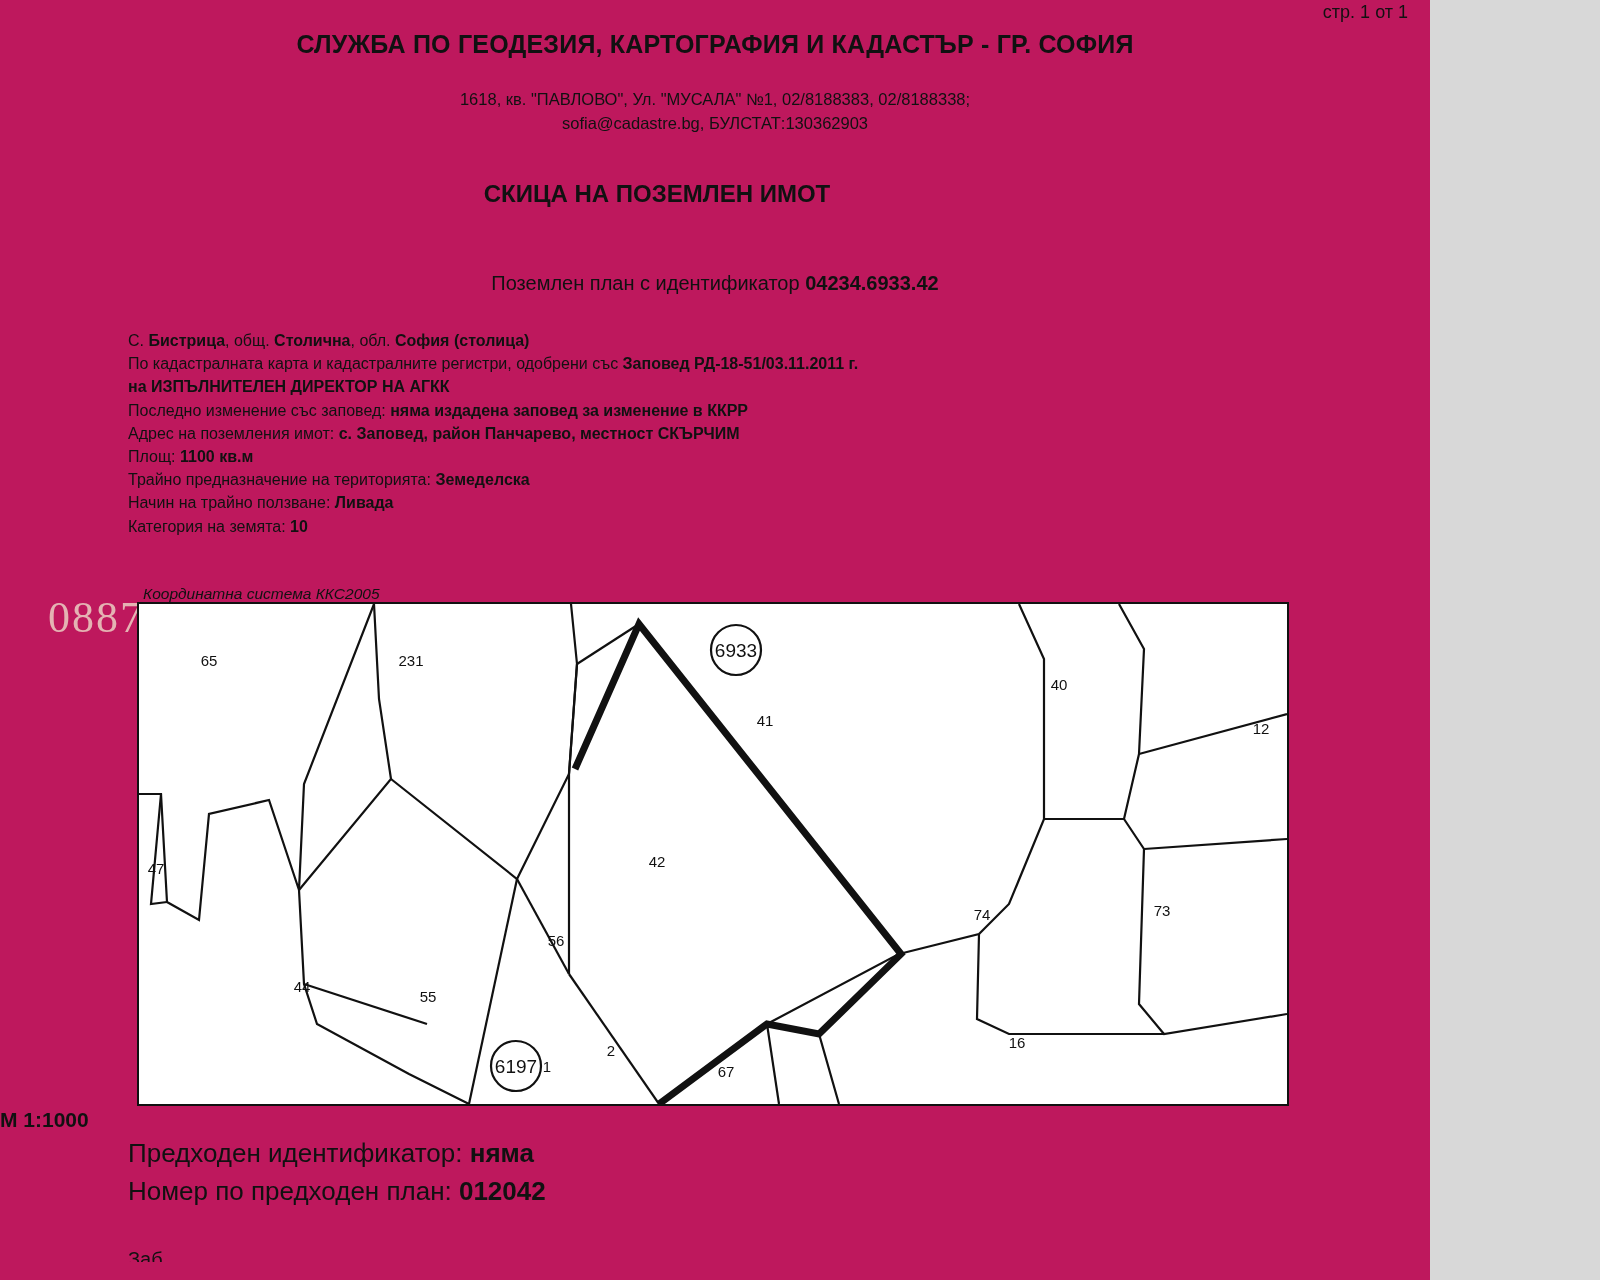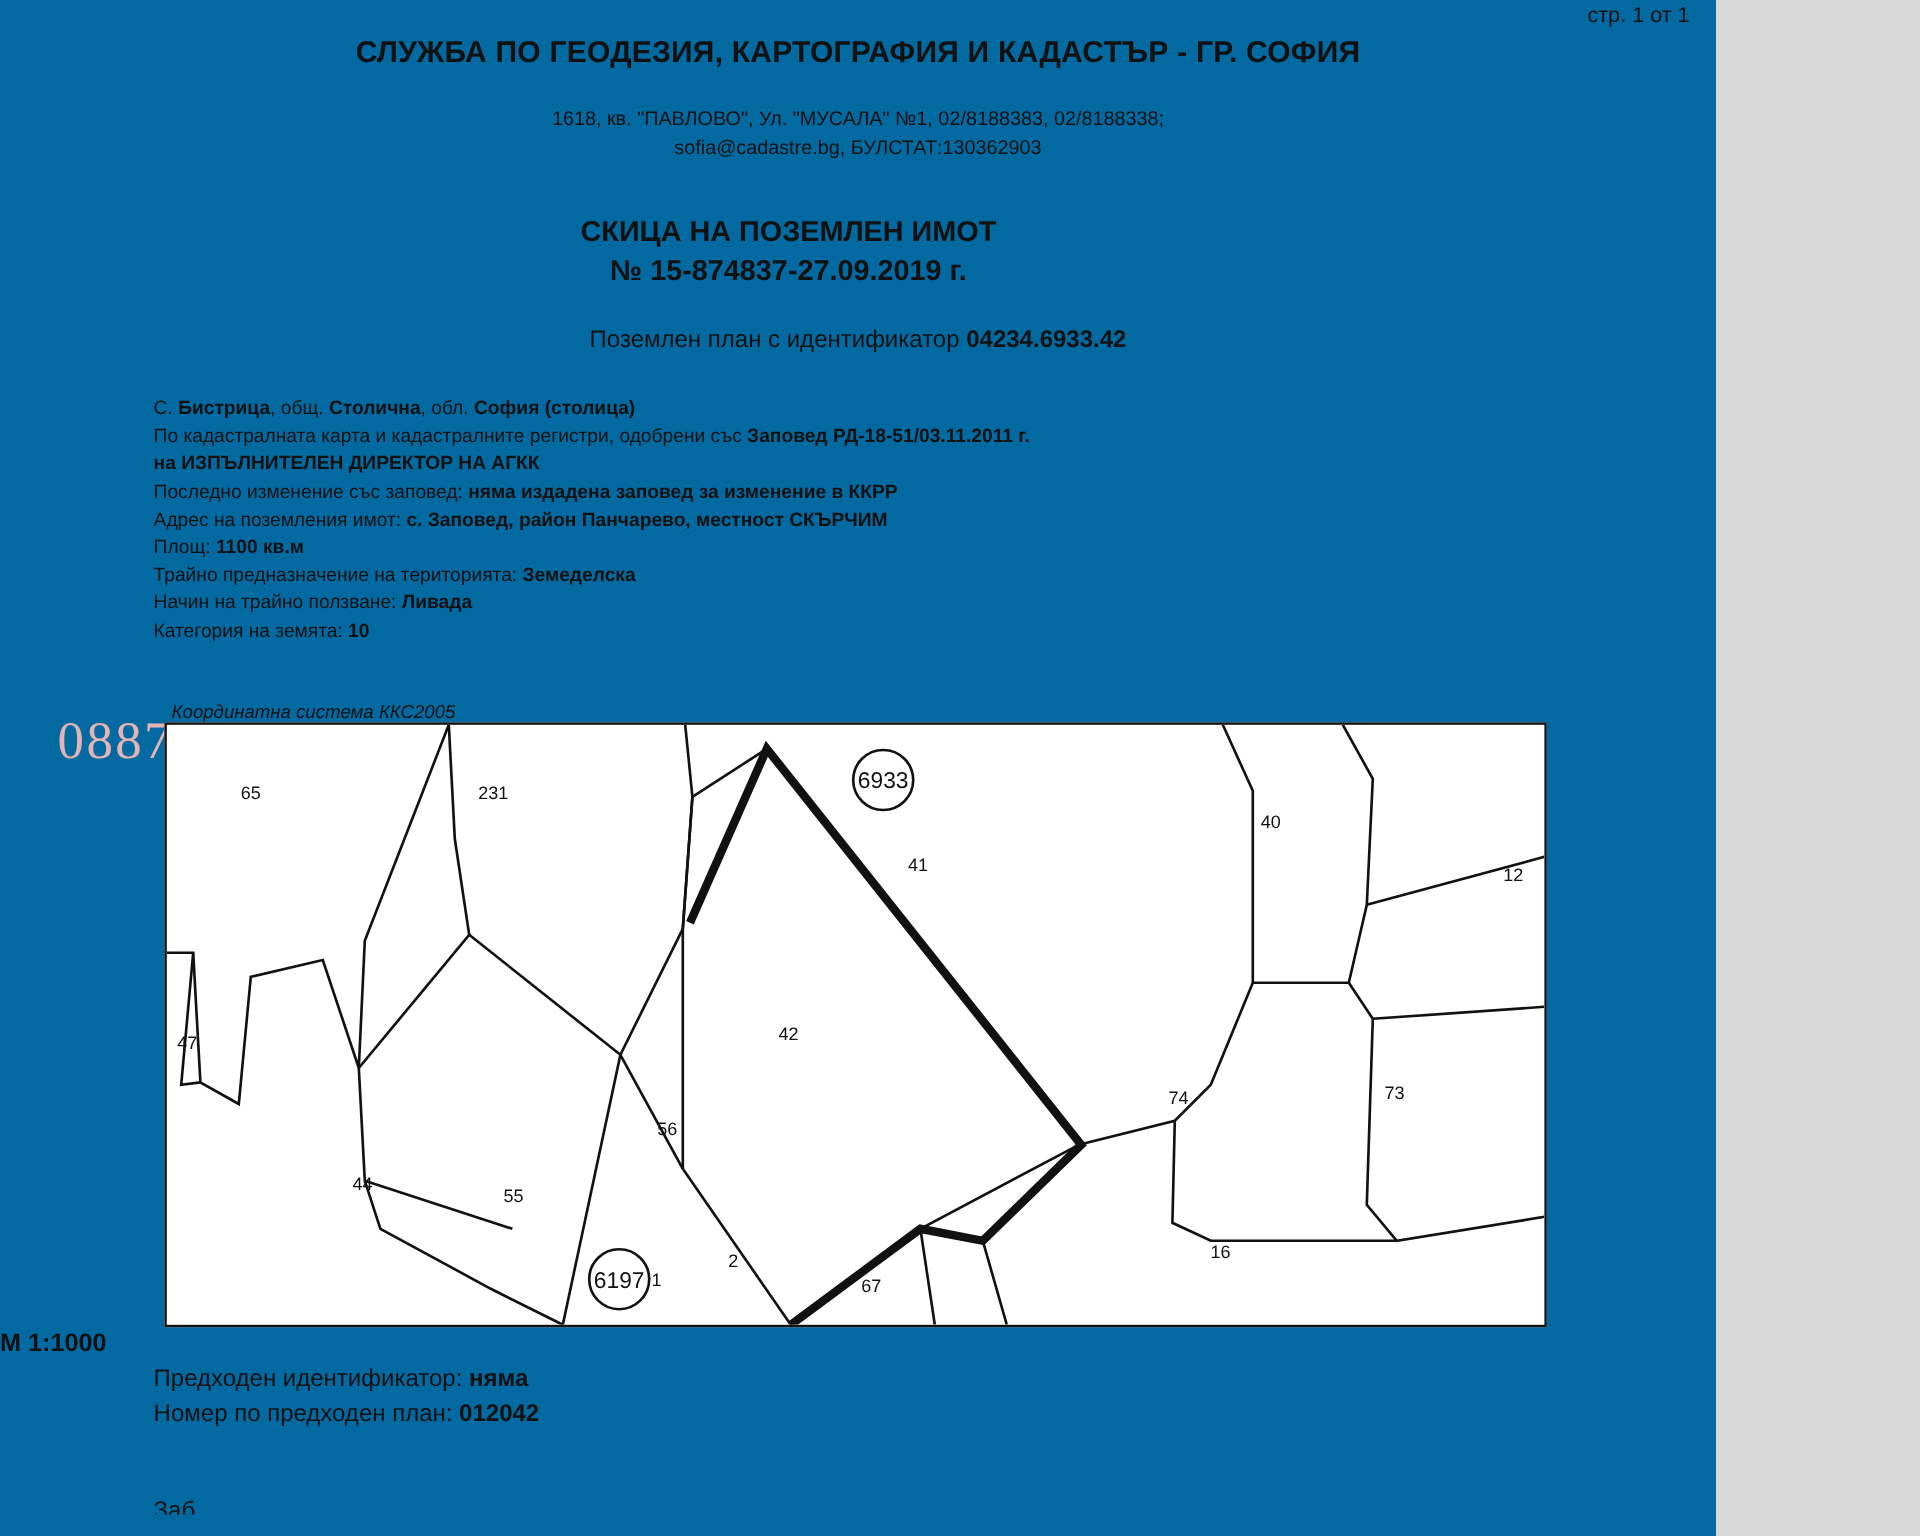--- a/index.html
+++ b/index.html
@@ -12,21 +12,21 @@
     height: 1280px;
     overflow: hidden;
     font-family: "Liberation Sans", sans-serif;
   }
   .page {
     position: absolute;
     left: 0;
     top: 0;
     width: 1430px;
     height: 1280px;
-    background: #0369a1;
+    background: #be185d;
   }
   .page-number {
     position: absolute;
     right: 22px;
     top: 2px;
     font-size: 18px;
     color: #111;
   }
   .office-title {
     position: absolute;
@@ -123,21 +123,21 @@
     width: 1558px;
     font-size: 21px;
     font-weight: bold;
     color: #111;
   }
   .footer {
     position: absolute;
     left: 128px;
     top: 1135px;
     width: 1290px;
-    font-size: 20px;
+    font-size: 26px;
     color: #111;
     line-height: 1.45;
   }
   .footer b { font-weight: bold; }
   .footer-cut {
     position: absolute;
     left: 128px;
     top: 1248px;
     font-size: 20px;
     color: #111;
@@ -164,21 +164,20 @@
 
   <div class="office-title">СЛУЖБА ПО ГЕОДЕЗИЯ, КАРТОГРАФИЯ И КАДАСТЪР - ГР. СОФИЯ</div>
 
   <div class="office-contact">
     <div>1618, кв. "ПАВЛОВО", Ул. "МУСАЛА" №1, 02/8188383, 02/8188338;</div>
     <div>sofia@cadastre.bg, БУЛСТАТ:130362903</div>
   </div>
 
   <div class="doc-title">
     <div>СКИЦА НА ПОЗЕМЛЕН ИМОТ</div>
-    <div class="doc-number">№ 15-874837-27.09.2019 г.</div>
   </div>
 
   <div class="identifier-line">
     <span>Поземлен план с  идентификатор</span>
     <b>04234.6933.42</b>
   </div>
 
   <div class="details">
     <div>
       <span>С.</span>

